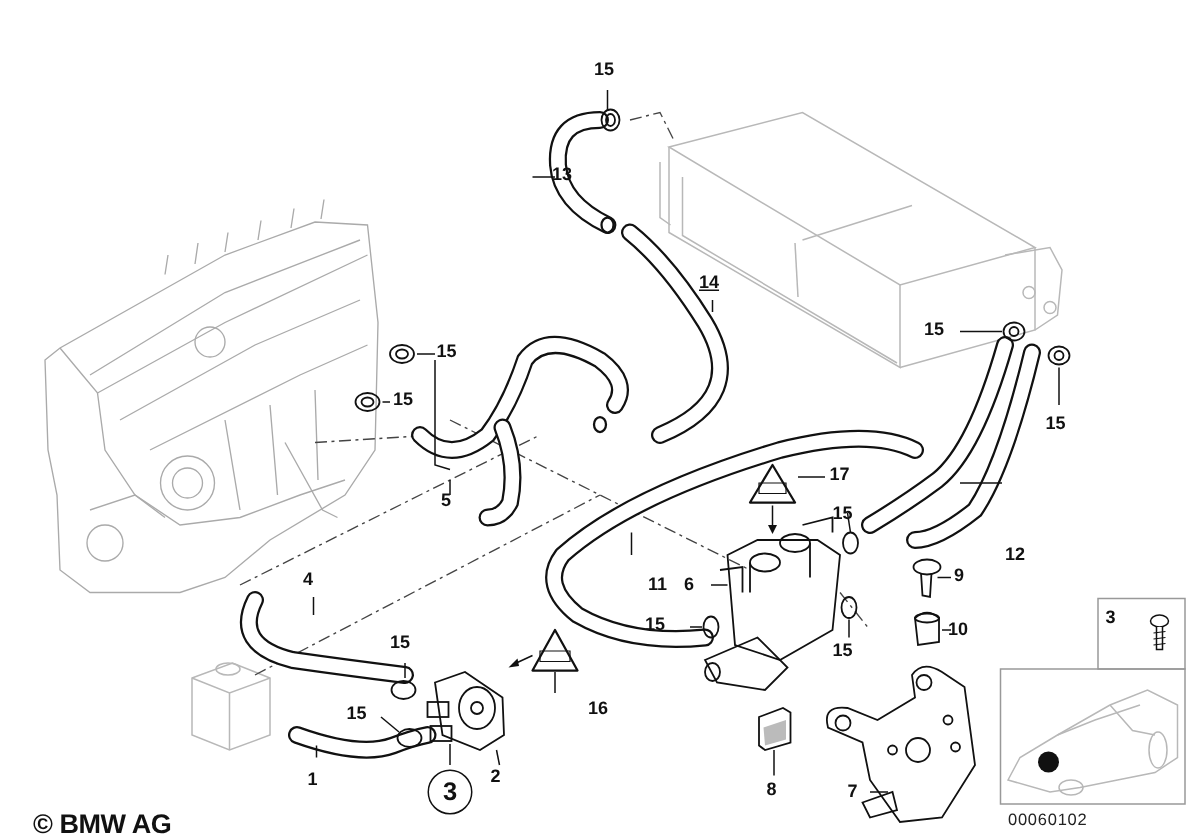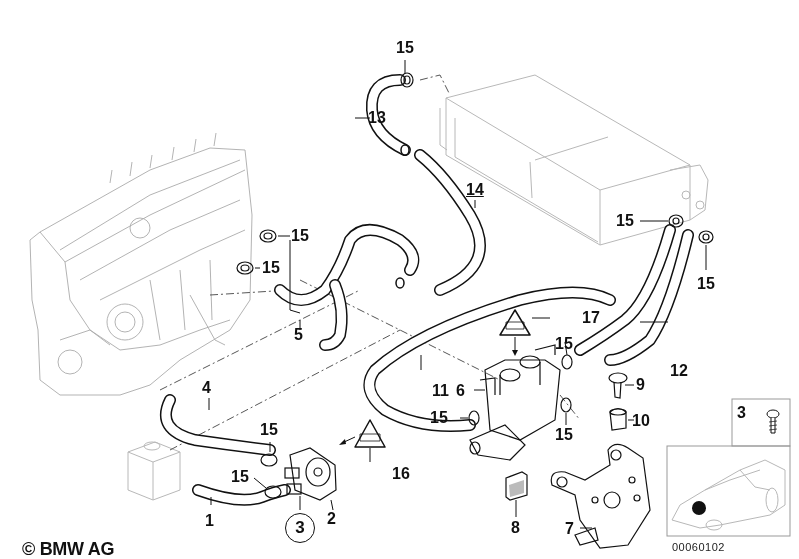--- a/index.html
+++ b/index.html
@@ -1,18 +1,18 @@
 <!DOCTYPE html>
 <html><head>
   <meta charset="utf-8">
   <style>
     html, body { margin: 0; padding: 0; background: #ffffff; }
     body { width: 799px; height: 559px; position: relative; overflow: hidden; font-family: "Liberation Sans", sans-serif; }
     #diagram { position: absolute; left: 0; top: 0; width: 799px; height: 559px; }
-    .lbl { position: absolute; font-family: "Liberation Sans", sans-serif; font-weight: bold; font-size: 16px; color: #111; line-height: 1; white-space: nowrap; }
+    .lbl { position: absolute; font-family: "Liberation Sans", sans-serif; font-weight: bold; font-size: 12px; color: #111; line-height: 1; white-space: nowrap; }
     .copyright { position: absolute; left: 22px; top: 539px; font-family: "Liberation Sans", sans-serif; font-weight: bold; font-size: 18px; color: #111; letter-spacing: -0.3px; }
     .diagram-id { position: absolute; left: 672px; top: 541px; font-family: "Liberation Sans", sans-serif; font-size: 11px; color: #222; letter-spacing: 0.5px; }
     .circled { position: absolute; width: 28px; height: 28px; border: 1.5px solid #111; border-radius: 50%; display: flex; align-items: center; justify-content: center; font-weight: bold; font-size: 17px; color: #111; }
     .ghost { stroke: #b8b8b8; fill: none; stroke-width: 1; }
     .engine { stroke: #aaa; fill: none; stroke-width: 0.9; }
     .hose { fill: #fff; stroke: #111; stroke-width: 1.5; }
     .ink { stroke: #111; fill: none; stroke-width: 1.2; }
     .dash { stroke: #444; fill: none; stroke-width: 0.9; stroke-dasharray: 8 3 2 3; }
     .leader { stroke: #111; fill: none; stroke-width: 1; }
   </style>
@@ -253,21 +253,21 @@
 
 <span class="lbl" style="left:396px;top:40px;">15</span>
 <span class="lbl" style="left:332px;top:110px;margin-left:36px;">13</span>
 <span class="lbl" style="left:466px;top:182px;text-decoration:underline;">14</span>
 <span class="lbl" style="left:291px;top:228px;">15</span>
 <span class="lbl" style="left:262px;top:260px;">15</span>
 <span class="lbl" style="left:294px;top:327px;">5</span>
 <span class="lbl" style="left:616px;top:213px;">15</span>
 <span class="lbl" style="left:697px;top:276px;">15</span>
 <span class="lbl" style="left:670px;top:333px;margin-top:30px;">12</span>
-<span class="lbl" style="left:582px;top:310px;">17</span>
+<span class="lbl" style="left:553px;top:310px;">17</span>
 <span class="lbl" style="left:555px;top:336px;">15</span>
 <span class="lbl" style="left:432px;top:383px;">11</span>
 <span class="lbl" style="left:456px;top:383px;">6</span>
 <span class="lbl" style="left:636px;top:377px;">9</span>
 <span class="lbl" style="left:632px;top:413px;">10</span>
 <span class="lbl" style="left:430px;top:410px;">15</span>
 <span class="lbl" style="left:555px;top:427px;">15</span>
 <span class="lbl" style="left:202px;top:380px;">4</span>
 <span class="lbl" style="left:260px;top:422px;">15</span>
 <span class="lbl" style="left:231px;top:469px;">15</span>

